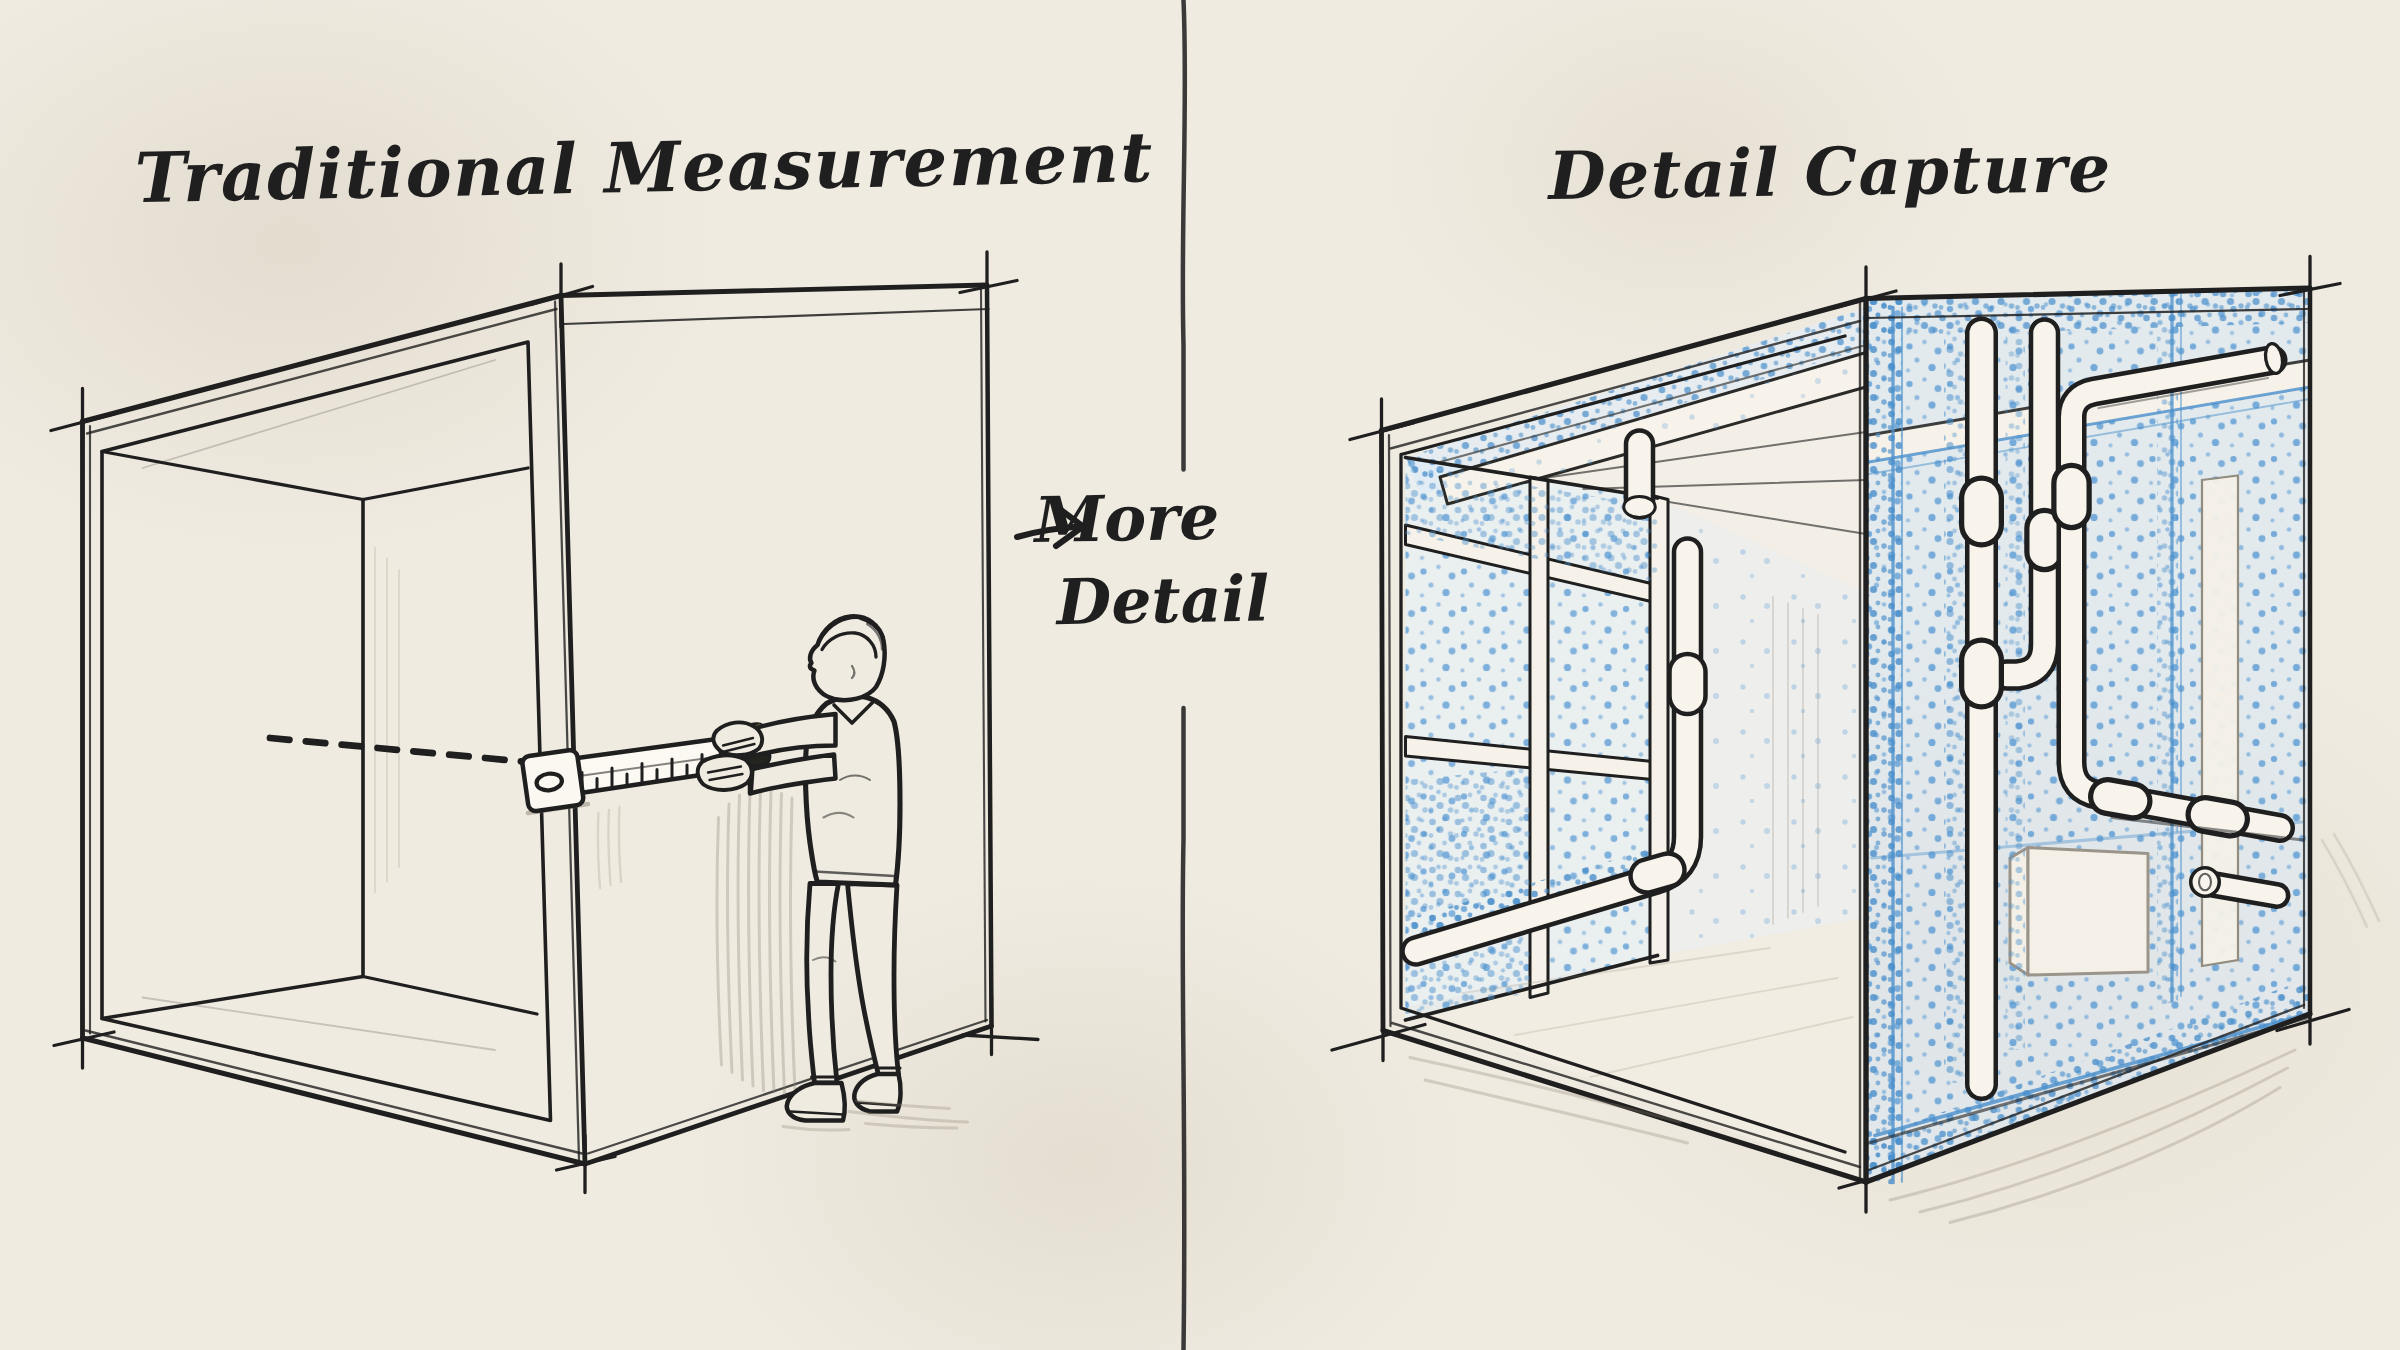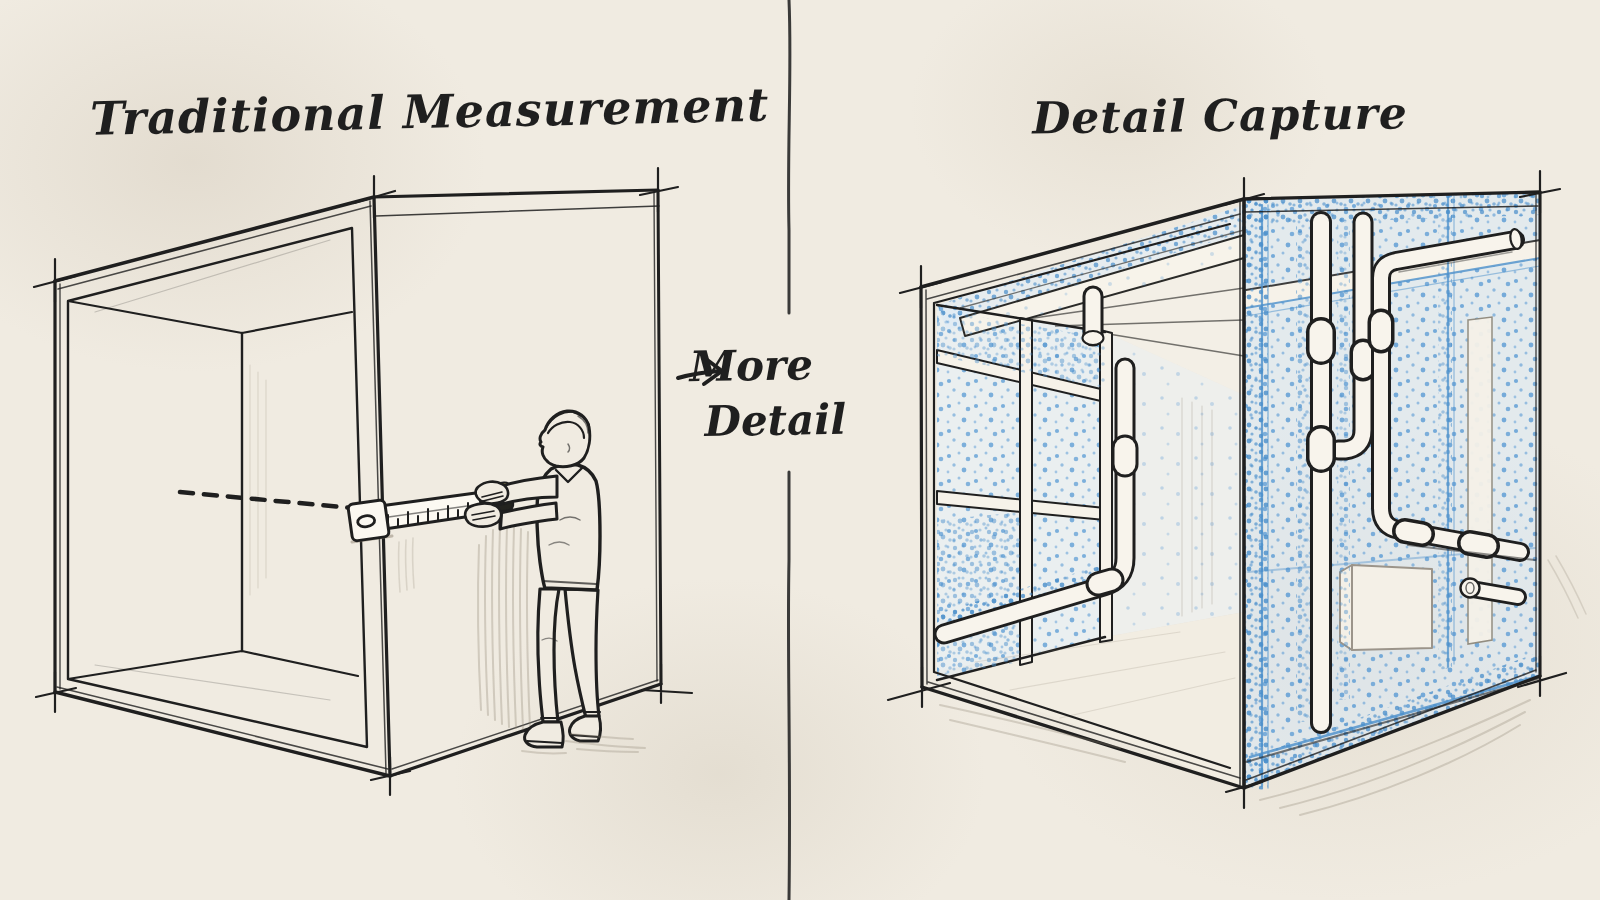--- a/index.html
+++ b/index.html
@@ -17,21 +17,21 @@
       radial-gradient(300px 220px at 70% 12%, rgba(222,214,199,.50), rgba(222,214,199,0) 70%);
     font-family:"DejaVu Serif", serif;
   }
   .title{
     position:absolute; color:var(--ink); font-style:italic; font-weight:600;
     text-align:center; letter-spacing:1px; white-space:nowrap;
   }
   .title.left{ left:90px; top:86px; width:560px; font-size:46px; transform:rotate(-1.2deg); }
   .title.right{ left:1030px; top:90px; width:380px; font-size:44px; transform:rotate(-0.8deg); }
   .annotation{
-    position:absolute; left:672px; top:338px; width:230px; display:flex; align-items:flex-start;
+    position:absolute; left:672px; top:318px; width:230px; display:flex; align-items:flex-start;
   }
   .annotation .arrow{ margin-top:18px; }
   .ann-text{
     color:var(--ink); font-style:italic; font-weight:600; font-size:42px; line-height:1.32;
     margin-left:18px; transform:rotate(-1deg);
   }
   .ann-text .l2{ display:block; padding-left:14px; }
   svg{ position:absolute; left:0; top:0; }
   svg .ln{ fill:none; stroke:var(--ink); stroke-linecap:round; stroke-linejoin:round; }
   svg .pencil{ fill:none; stroke:var(--pencil); stroke-linecap:round; }

